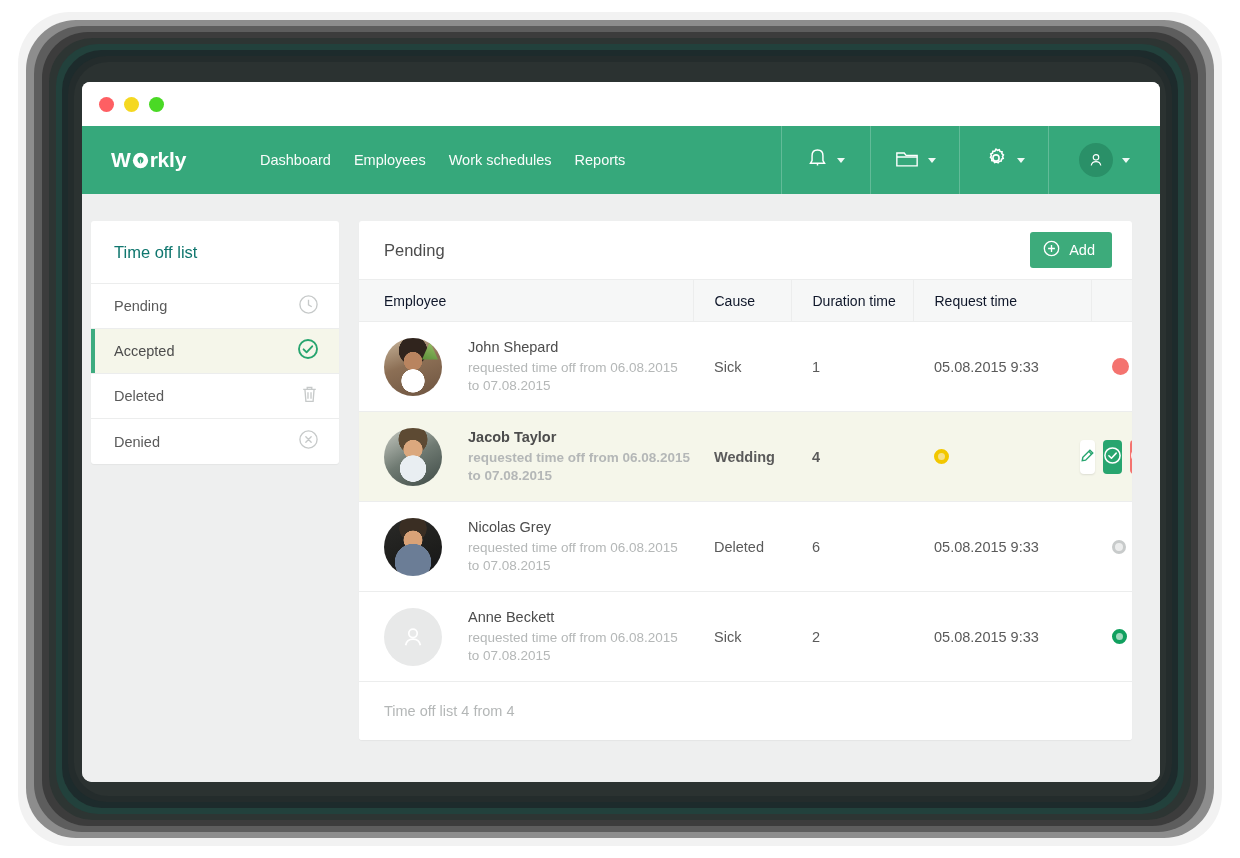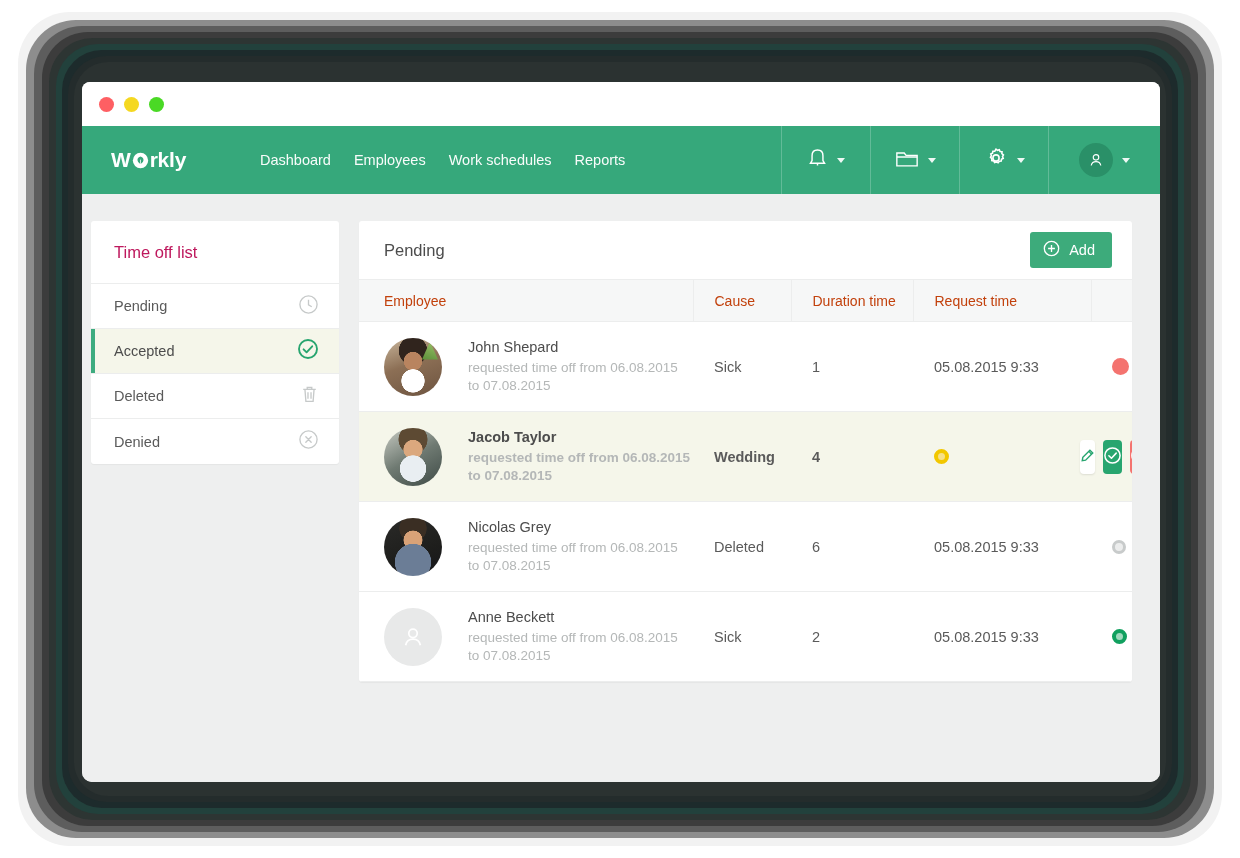--- a/index.html
+++ b/index.html
@@ -126,21 +126,21 @@
     width: 248px;
     background: #ffffff;
     border-radius: 3px;
     align-self: flex-start;
     box-shadow: 0 1px 1px rgba(0,0,0,0.045);
     overflow: hidden;
   }
   .sidebar-title {
     padding: 22px 23px 21px;
     font-size: 16.5px;
-    color: #be185d;
+    color: #0f766e;
     border-bottom: 1px solid #eceded;
   }
   .side-item {
     height: 45px;
     display: flex;
     align-items: center;
     justify-content: space-between;
     padding: 0 20px 0 23px;
     border-bottom: 1px solid #eceded;
     position: relative;
@@ -193,21 +193,21 @@
   
   table.tbl { width: 100%; border-collapse: collapse; table-layout: fixed; }
   .tbl thead th {
     background: #f6f7f7;
     border-top: 1px solid #eceded;
     border-bottom: 1px solid #eceded;
     border-left: 1px solid #eceded;
     height: 42px;
     font-weight: normal;
     font-size: 14px;
-    color: #c2410c;
+    color: #0f172a;
     text-align: left;
     padding-left: 21px;
   }
   .tbl thead th.c-emp { border-left: none; padding-left: 25px; }
   .c-emp { width: 334px; }
   .c-cause { width: 98px; }
   .c-dur  { width: 122px; }
   .c-req  { width: 178px; }
   .c-act  { width: 58px; }
 
@@ -577,16 +577,17 @@
             <td>
               <div class="status-wrap">
                 <span class="sdot ring-green"></span>
               </div>
             </td>
           </tr>
 
         </tbody>
       </table>
 
+      <div class="panel-foot">Time off list 4 from 4</div>
     </div>
 
   </div>
 </div>
 
 </body></html>

